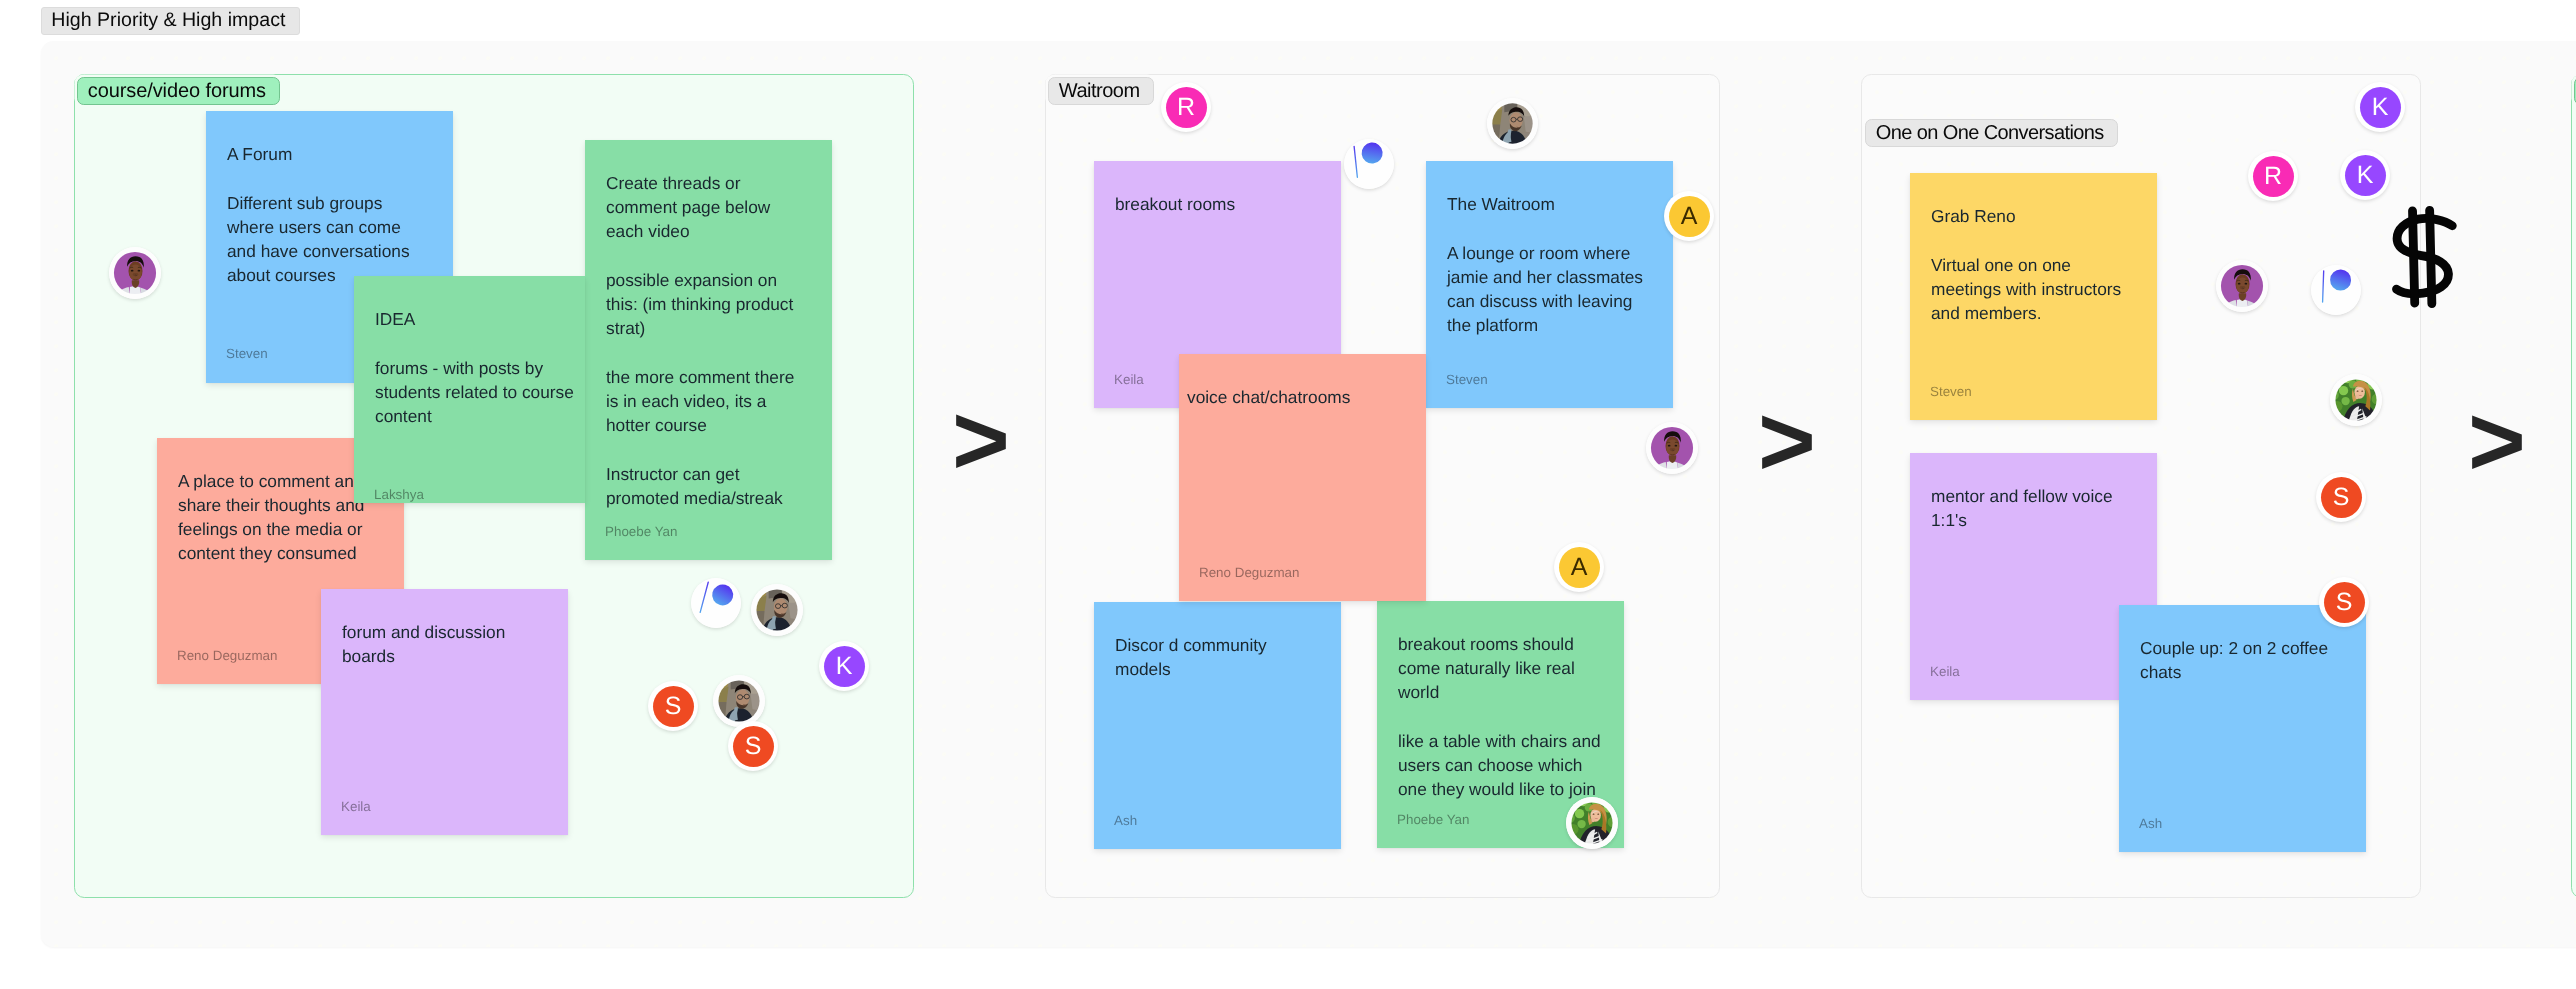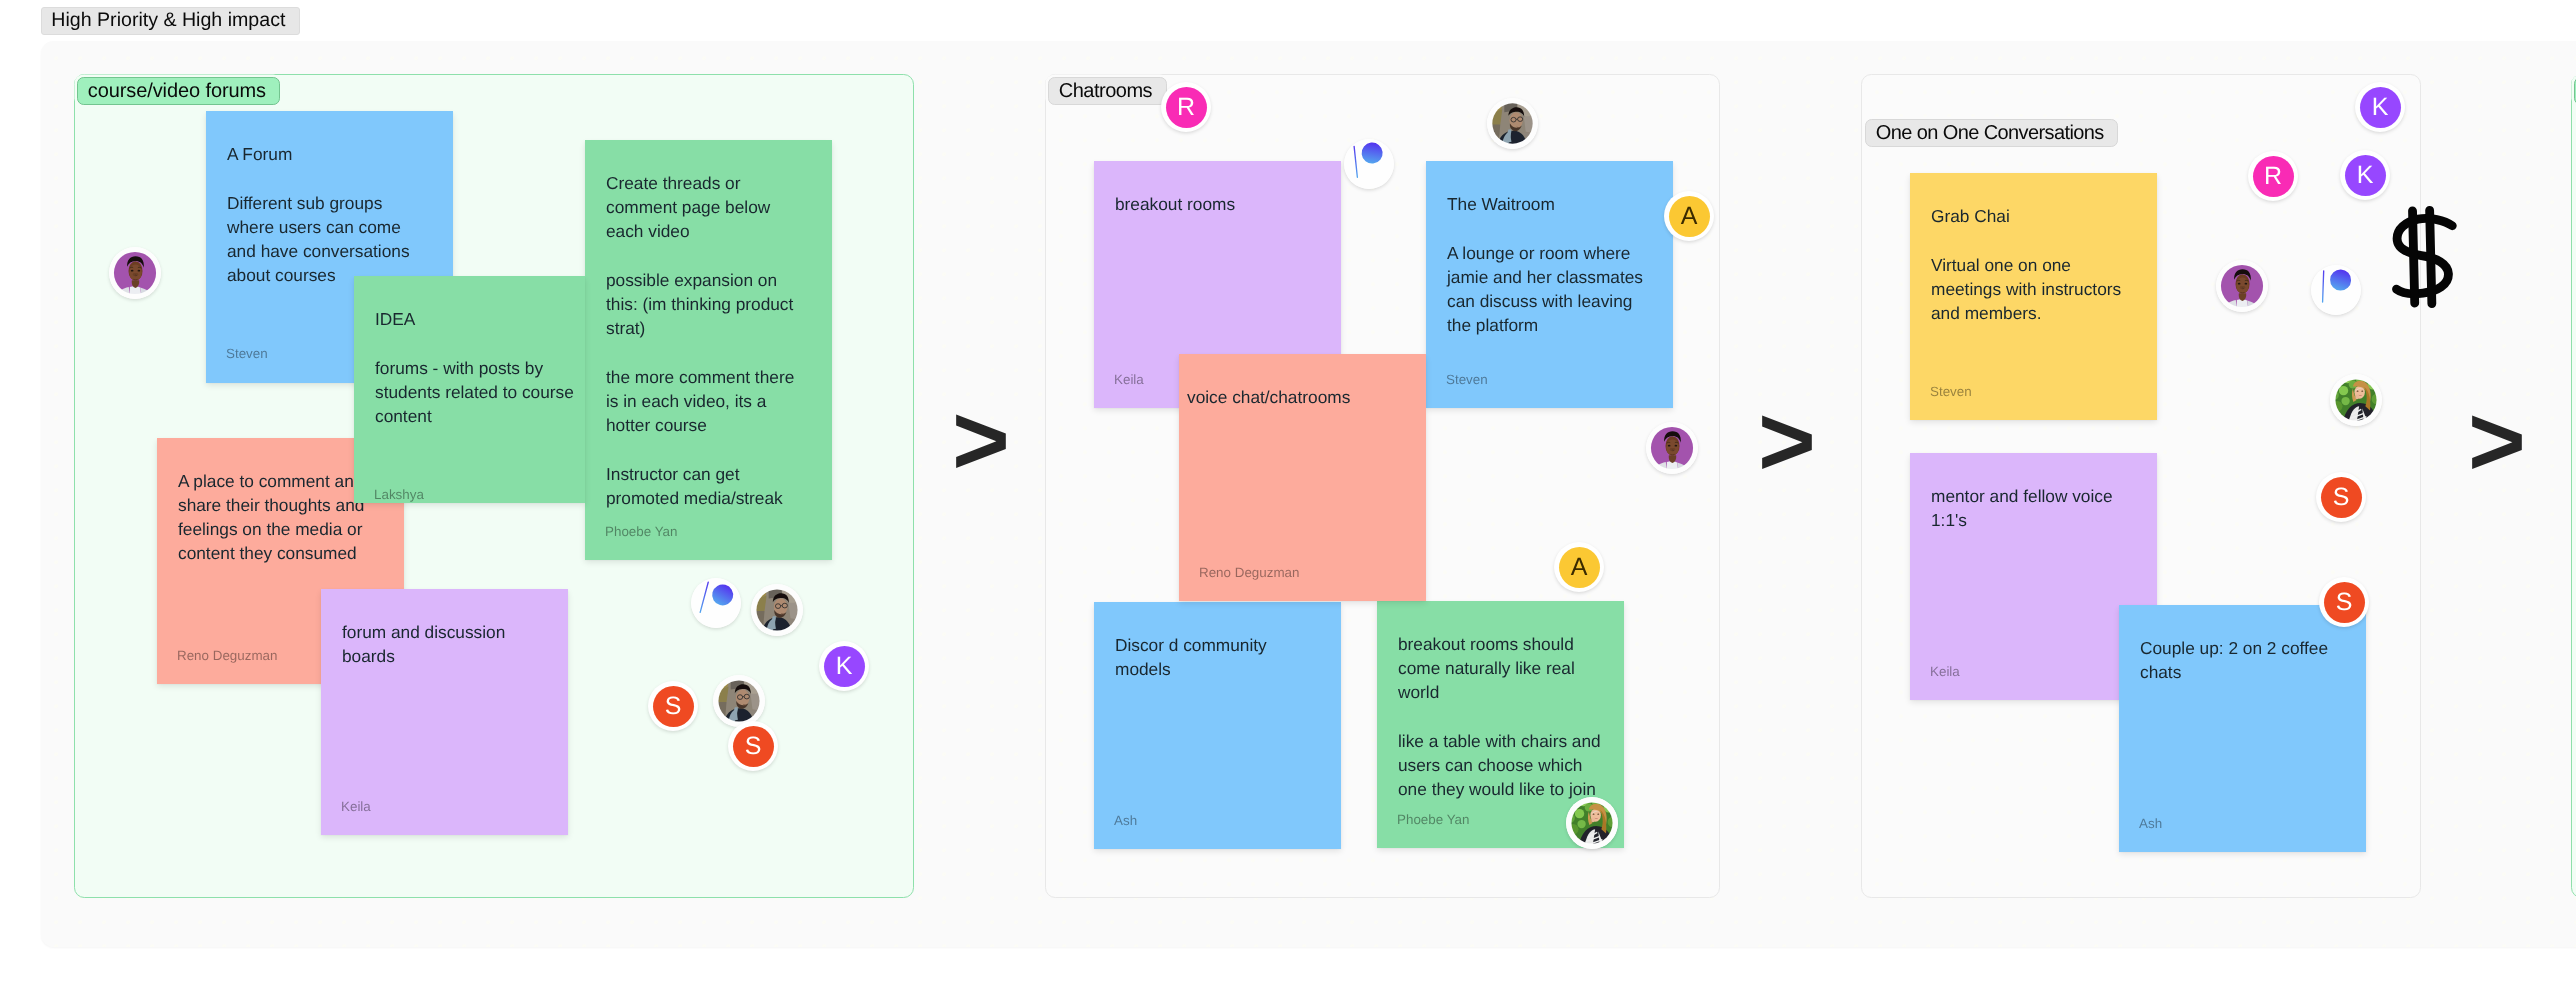--- a/index.html
+++ b/index.html
@@ -66,21 +66,21 @@
     <div class="section-dots"></div>
   </div>
   <div class="section-chip" style="left:41px;top:6.7px;">High Priority &amp; High impact</div>
   <div class="frame green" style="left:74px;top:74px;width:840px;height:824px;">
     <div class="frame-dots"></div>
   </div>
   <div class="frame-chip green" style="left:77px;top:77px;letter-spacing:-0.1px;">course/video forums</div>
   <div class="frame grey" style="left:1045px;top:74px;width:675px;height:824px;">
     <div class="frame-dots"></div>
   </div>
-  <div class="frame-chip grey" style="left:1048px;top:77px;letter-spacing:-0.5px;">Chatrooms</div>
+  <div class="frame-chip grey" style="left:1048px;top:77px;letter-spacing:-0.5px;">Waitroom</div>
   <div class="frame grey" style="left:1861px;top:74px;width:560px;height:824px;">
     <div class="frame-dots"></div>
   </div>
   <div class="frame-chip grey" style="left:1865px;top:77px;letter-spacing:-0.6px;margin-top:42px;">One on One Conversations</div>
   <div class="frame green" style="left:2571px;top:74px;width:510px;height:824px;">
     <div class="frame-dots"></div>
   </div>
   <div class="frame-chip green" style="left:2574px;top:77px;letter-spacing:-0.3px;">general forums</div>
   <div class="note" style="left:206px;top:111px;width:247px;height:272px;background:#80c8fc;z-index:12;">
     <div class="blk">A Forum</div>
@@ -123,21 +123,21 @@
   <div class="note" style="left:1094px;top:602px;width:247px;height:247px;background:#80c8fc;z-index:12;">
     <div class="blk">Discor d community models</div>
     <div class="author" style="top:212px;">Ash</div>
   </div>
   <div class="note" style="left:1377px;top:601px;width:247px;height:247px;background:#87dea6;z-index:12;">
     <div class="blk">breakout rooms should come naturally like real world</div>
     <div class="blk">like a table with chairs and users can choose which one they would like to join</div>
     <div class="author" style="top:212px;">Phoebe Yan</div>
   </div>
   <div class="note" style="left:1910px;top:173px;width:247px;height:247px;background:#fdd766;z-index:12;">
-    <div class="blk">Grab Chai</div>
+    <div class="blk">Grab Reno</div>
     <div class="blk">Virtual one on one meetings with instructors and members.</div>
     <div class="author" style="top:212px;">Steven</div>
   </div>
   <div class="note" style="left:1910px;top:453px;width:247px;height:247px;background:#dbb6fb;z-index:12;">
     <div class="blk">mentor and fellow voice 1:1's</div>
     <div class="author" style="top:212px;">Keila</div>
   </div>
   <div class="note" style="left:2119px;top:605px;width:247px;height:247px;background:#80c8fc;z-index:13;">
     <div class="blk">Couple up: 2 on 2 coffee chats</div>
     <div class="author" style="top:212px;">Ash</div>

